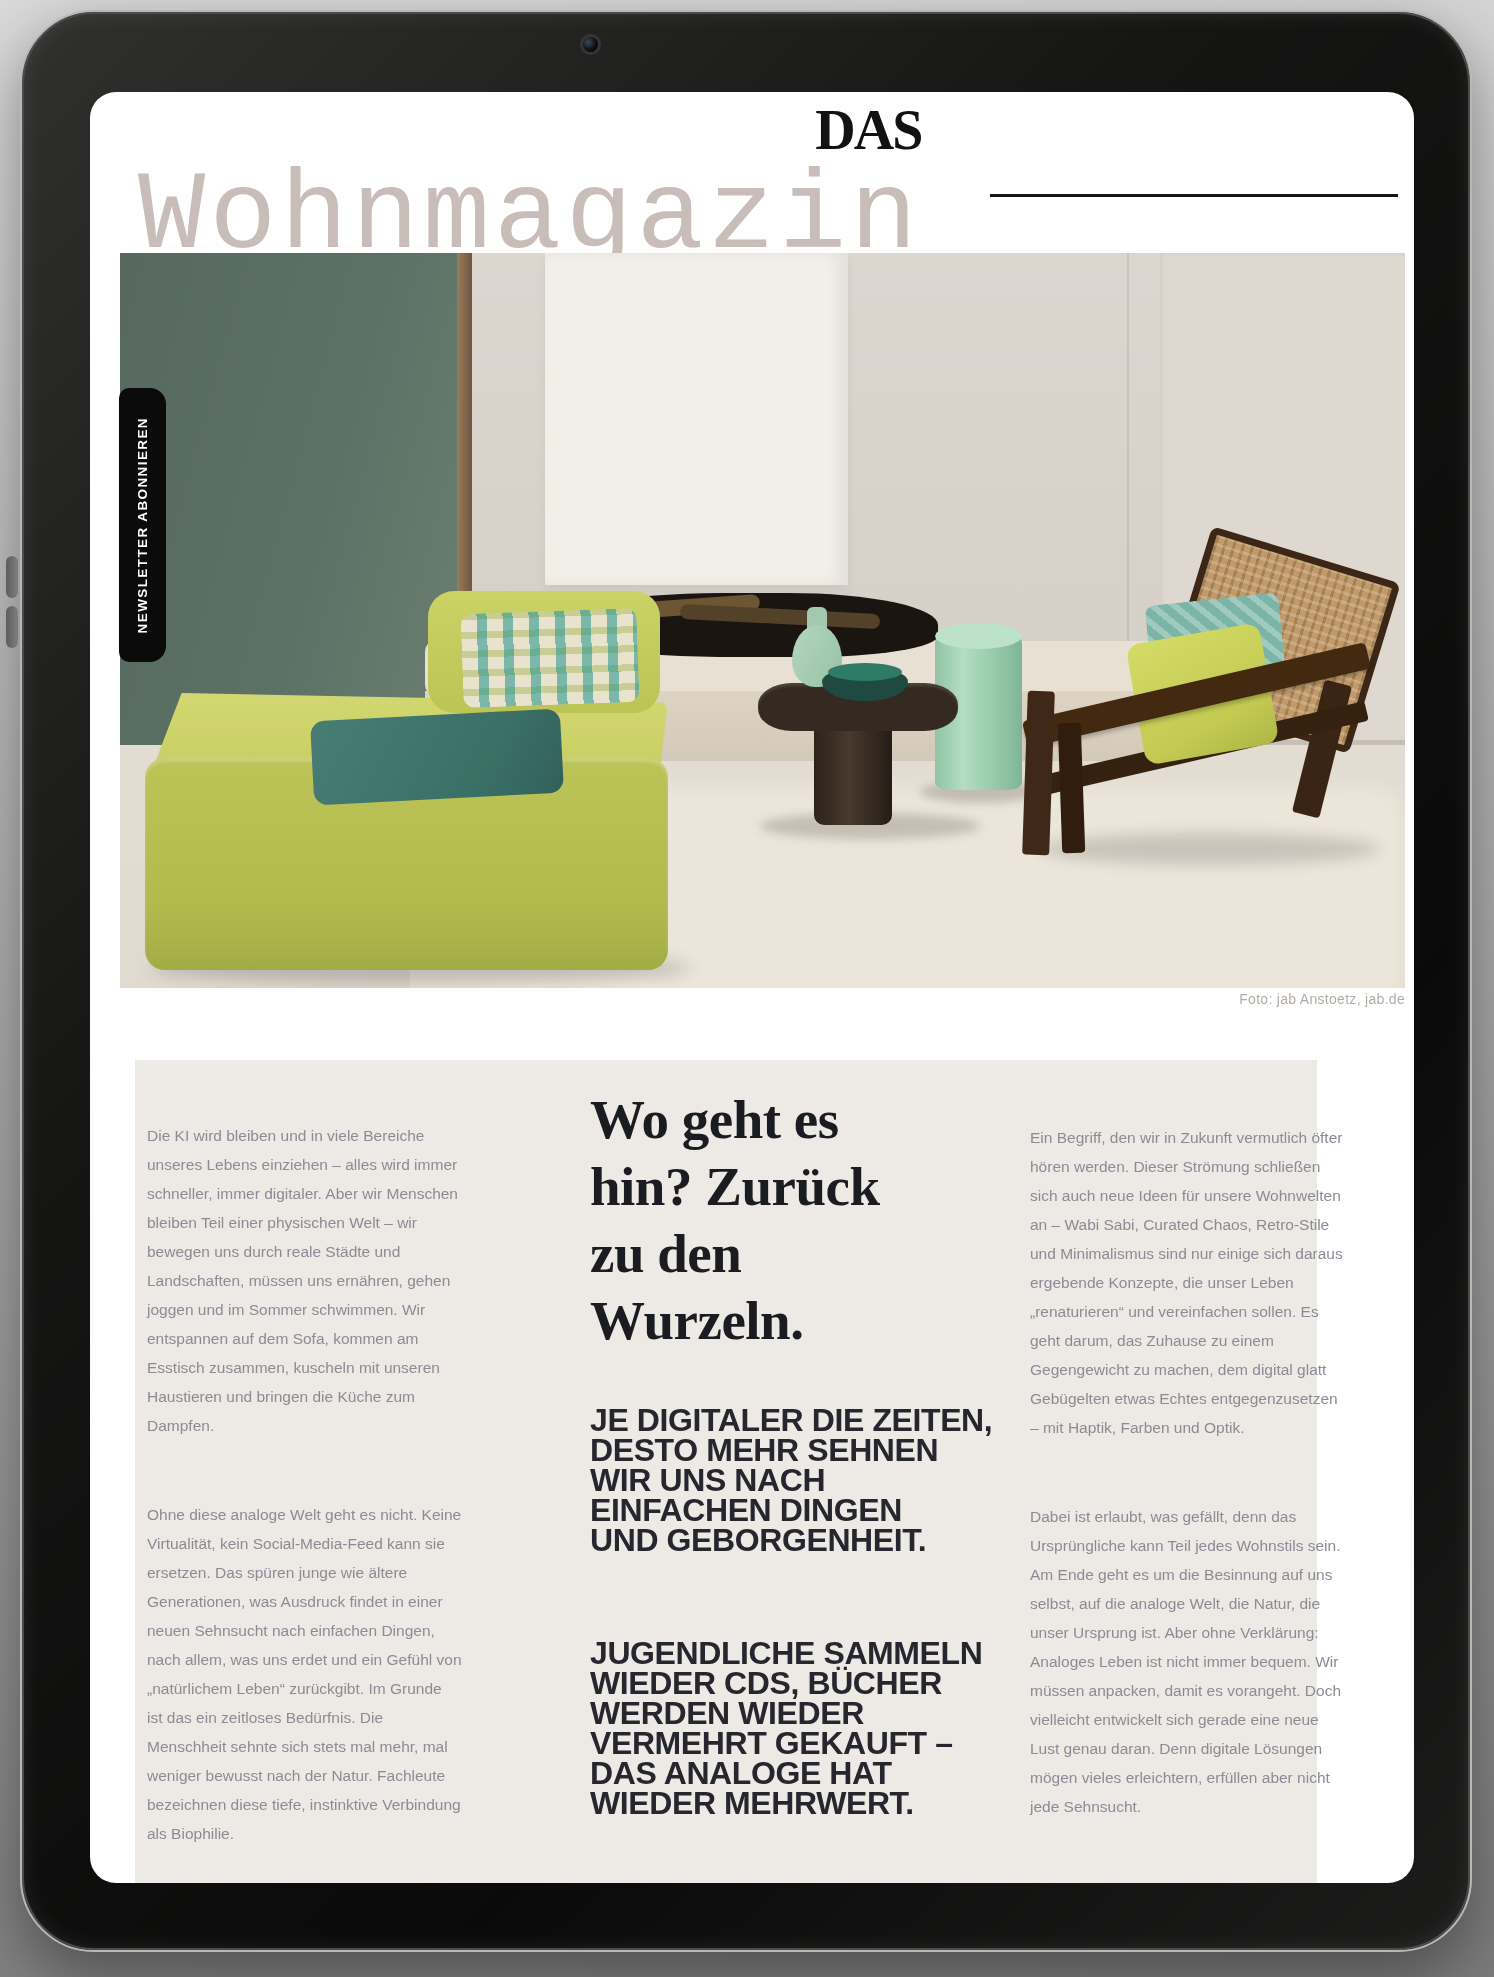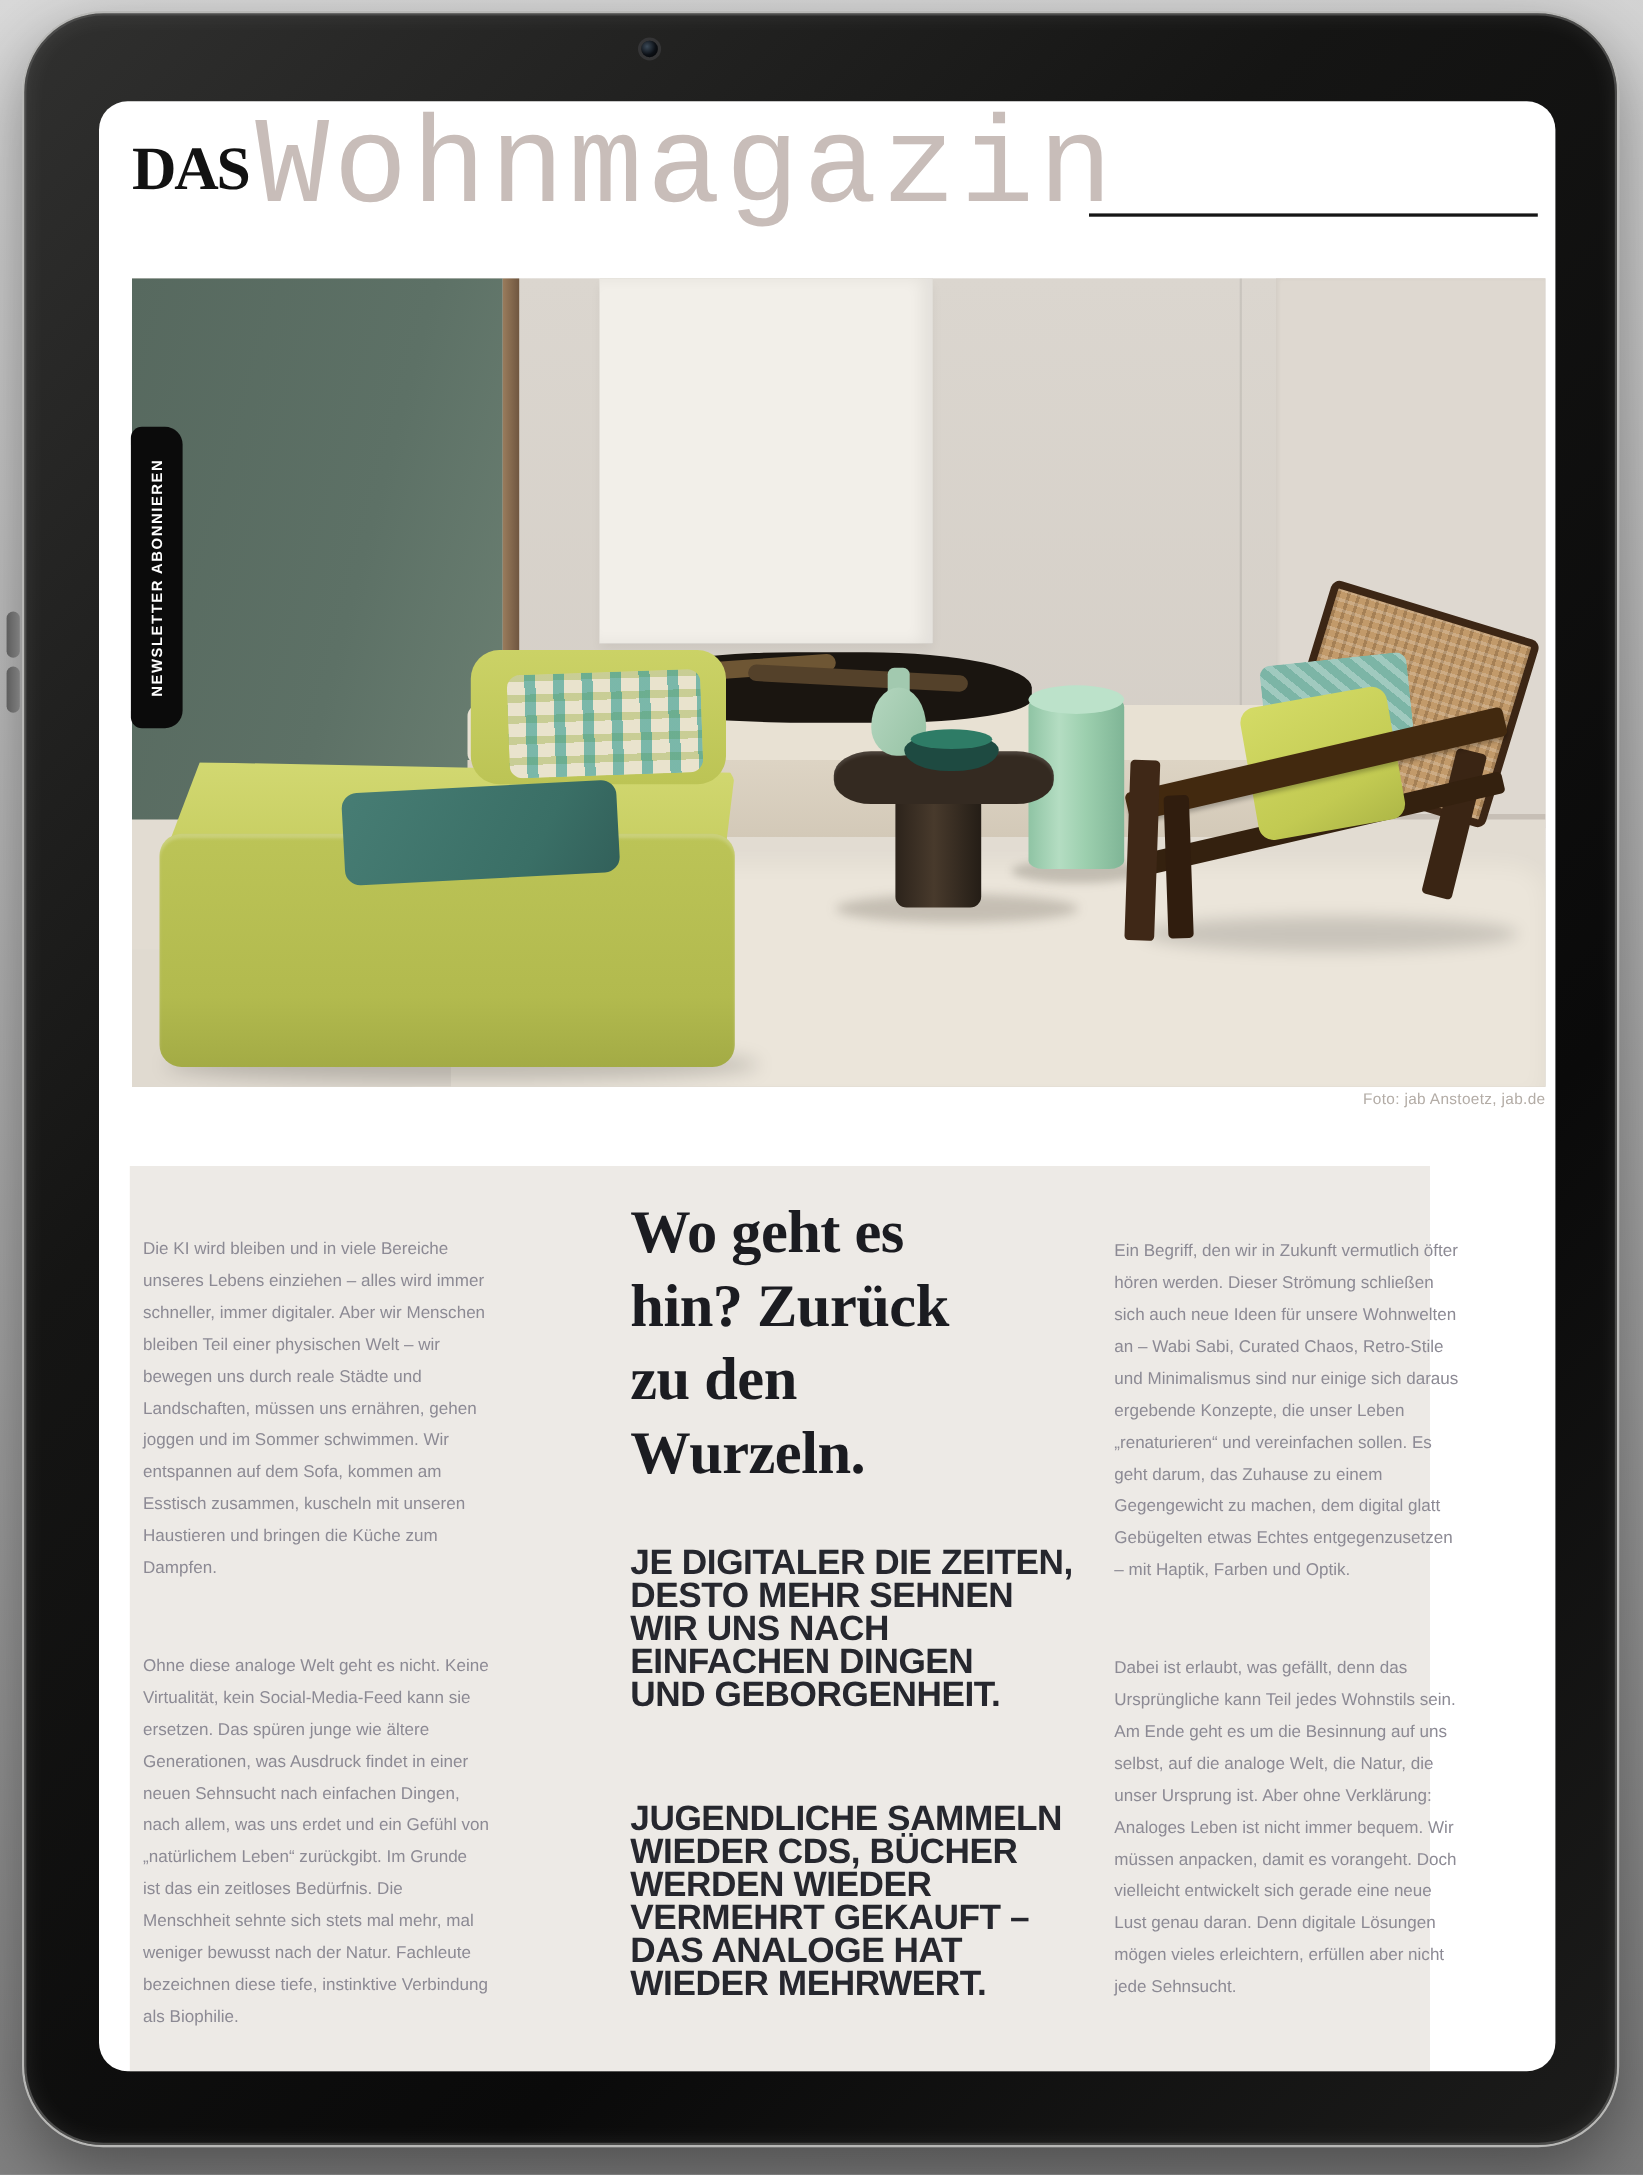--- a/index.html
+++ b/index.html
@@ -15,21 +15,21 @@
           background:linear-gradient(135deg,#30302f 0%,#151514 35%,#0a0a0a 70%,#1c1c1b 100%);
           border:2px solid #b8b8b6;
           box-shadow:0 22px 60px rgba(0,0,0,.38), inset 0 0 0 2px #4b4b4a, inset 0 0 22px rgba(255,255,255,.10);}
   .camera{position:absolute;left:583px;top:37px;width:15px;height:15px;border-radius:50%;
           background:radial-gradient(circle at 35% 35%,#3c4a58 0%,#0c1016 55%,#000 100%);
           box-shadow:0 0 0 3px rgba(90,90,95,.35);}
   .screen{position:absolute;left:90px;top:92px;width:1324px;height:1791px;border-radius:26px;
           background:#ffffff;overflow:hidden;}
 
   
-  .masthead{position:absolute;left:30px;top:6px;display:flex;align-items:center;}
+  .masthead{position:absolute;left:42px;top:6px;display:flex;align-items:flex-end;flex-direction:column;}
   .logo-das{font-family:"Liberation Serif",serif;font-weight:bold;color:#121212;
             font-size:56px;letter-spacing:-2px;}
   .logo-main{font-family:Liberation Mono, monospace;font-weight:normal;color:#c8bdb9;
              font-size:112px;letter-spacing:4px;margin-left:6px;line-height:1;}
   .mast-rule{position:absolute;left:900px;top:102px;width:408px;height:3px;background:#161616;}
 
   
   .hero{position:absolute;left:30px;top:161px;width:1285px;height:735px;overflow:hidden;
         background:linear-gradient(180deg,#dbd6cf 0%,#d4cec6 70%,#cfc9c0 100%);}
   .hero *{position:absolute;}
@@ -100,21 +100,21 @@
   .nl-tab{position:absolute;left:29px;top:296px;width:47px;height:274px;background:#0b0b0b;
           border-radius:10px 16px 16px 10px;display:flex;align-items:center;justify-content:center;cursor:pointer;}
   .nl-tab span{writing-mode:vertical-rl;transform:rotate(180deg);color:#ffffff;font-size:13.5px;
                letter-spacing:1.4px;font-weight:bold;white-space:nowrap;}
 
   
   .credit{position:absolute;top:899px;right:9px;width:400px;text-align:right;
           font-size:14px;color:#b3aca6;letter-spacing:.3px;}
 
   
-  .panel{position:absolute;left:28px;top:968px;width:1182px;height:823px;background:#edeae6;text-decoration:underline;}
+  .panel{position:absolute;left:45px;top:968px;width:1182px;height:823px;background:#edeae6;text-decoration:underline;}
   .col{position:absolute;top:0;color:#8c8a94;font-size:15.5px;line-height:29px;white-space:pre-line;}
   .col p{margin:0 0 31px 0;}
   .col-left{left:12px;width:372px;padding-top:32px;}
   .col-right{left:895px;width:388px;padding-top:34px;}
   .col-mid{left:455px;width:430px;}
   .headline{position:absolute;left:0;top:26px;width:430px;font-family:"Liberation Serif",serif;
             font-weight:bold;color:#1b1c21;font-size:55px;line-height:67px;letter-spacing:-.5px;white-space:pre-line;}
   .callout{position:absolute;left:0;width:430px;font-weight:bold;color:#26272e;font-size:32px;
            line-height:30px;letter-spacing:-.4px;white-space:pre-line;}
   .callout1{top:345px;}

